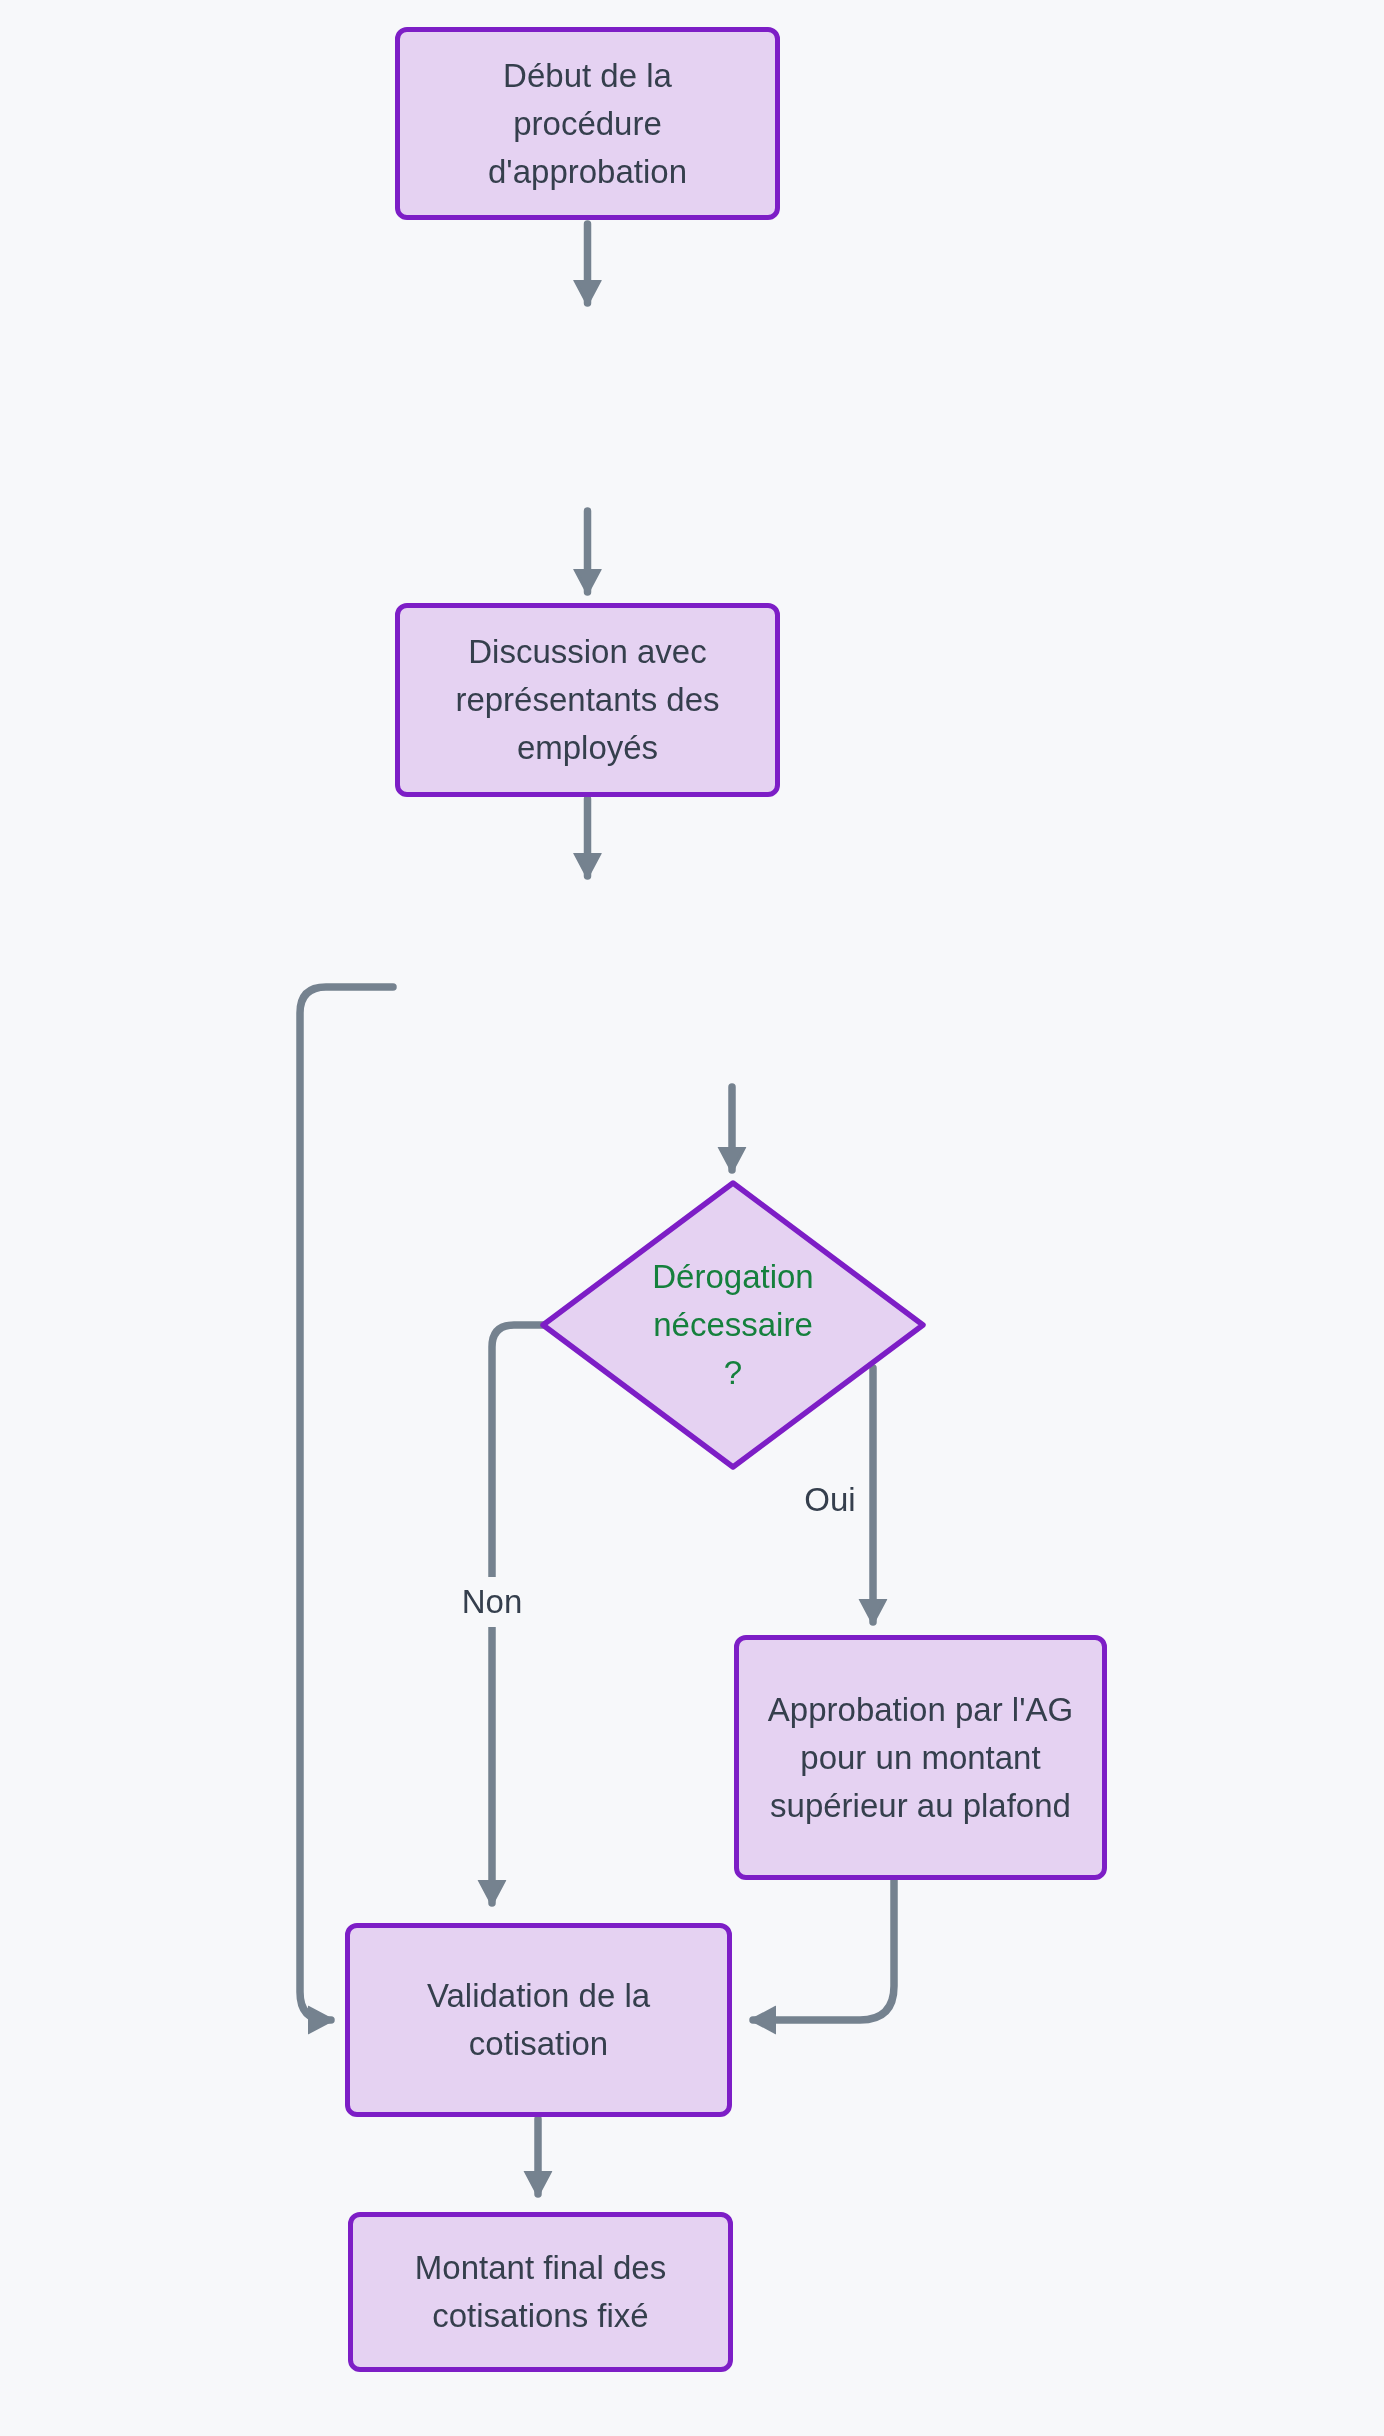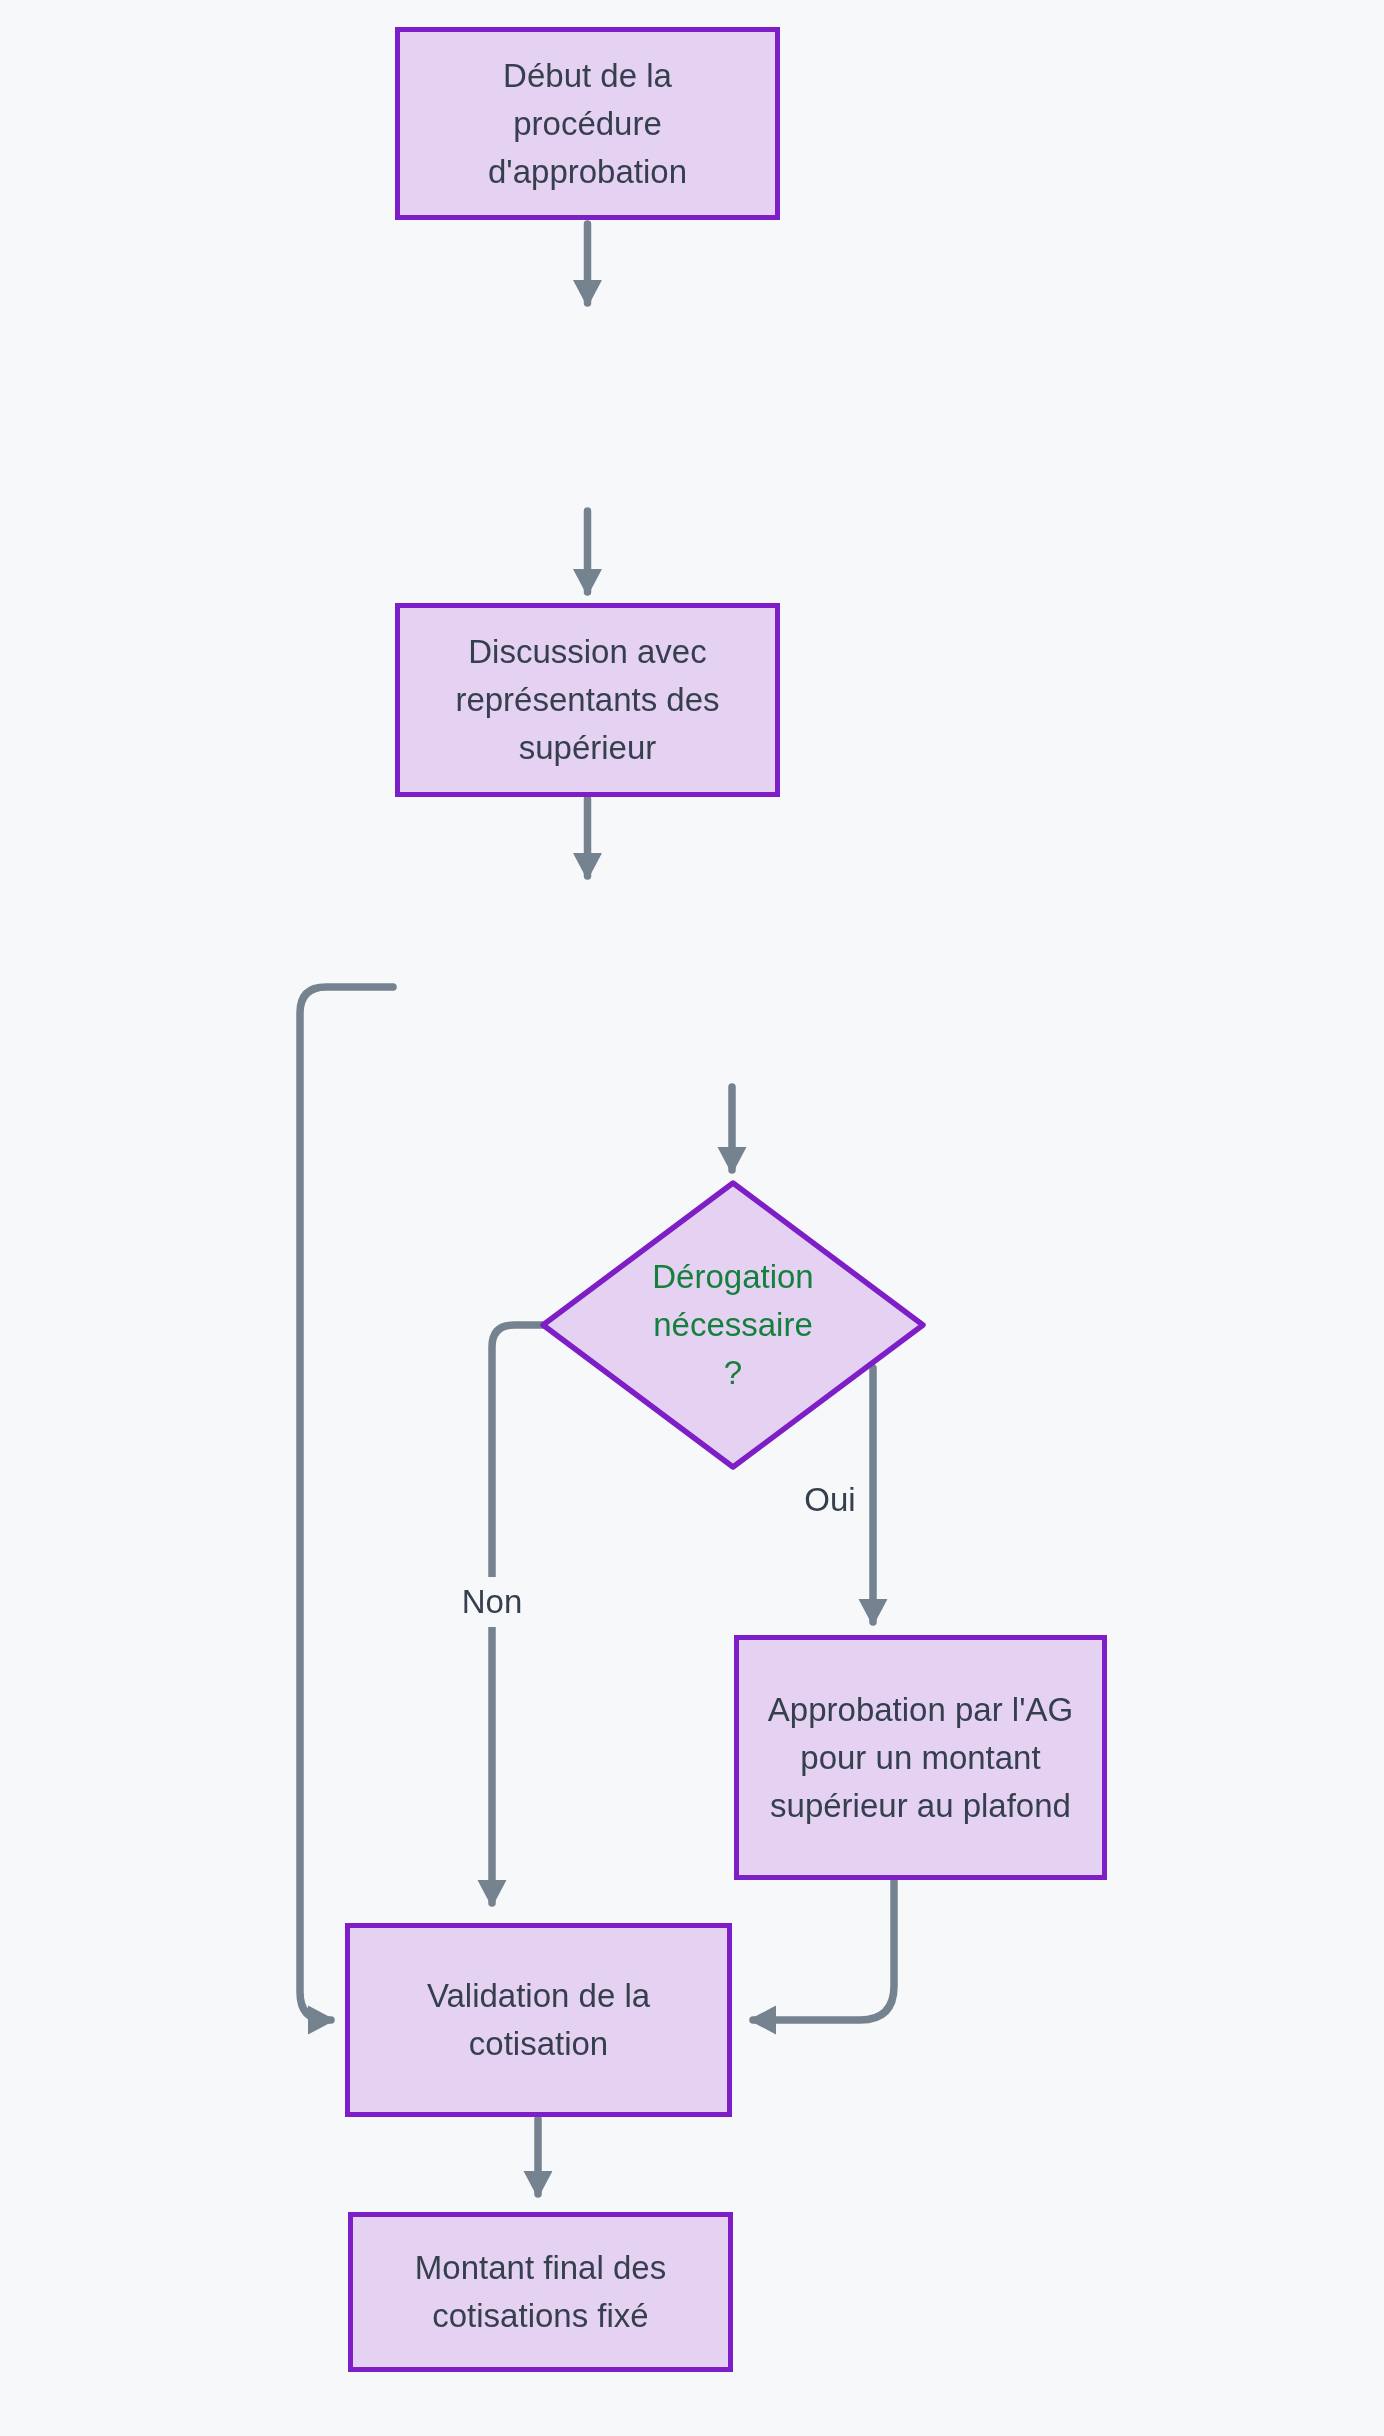--- a/index.html
+++ b/index.html
@@ -22,21 +22,21 @@
     fill: #e5d2f2;
     stroke: #7d1ec6;
     stroke-width: 5.5;
     stroke-linejoin: round;
   }
   .node {
     position: absolute;
     box-sizing: border-box;
     background: #e5d2f2;
     border: 5px solid #7d1ec6;
-    border-radius: 0;
+    border-radius: 12px;
     display: flex;
     align-items: center;
     justify-content: center;
     text-align: center;
     color: #353f4d;
     font-size: 33px;
     line-height: 48px;
     white-space: pre-line;
   }
   .float-label {
@@ -92,21 +92,21 @@
   <div class="node" style="left:395px; top:27px; width:385px; height:193px">
     <span>Début de la
 procédure
 d'approbation</span>
   </div>
 
 
   <div class="node" style="left:395px; top:603px; width:385px; height:194px">
     <span>Discussion avec
 représentants des
-supérieur</span>
+employés</span>
   </div>
 
 
   <div class="float-label" style="left:733px; top:1325px; width:330px">Dérogation
 nécessaire
 ?</div>
 
   <div class="node" style="left:734px; top:1635px; width:373px; height:245px">
     <span>Approbation par l'AG
 pour un montant

